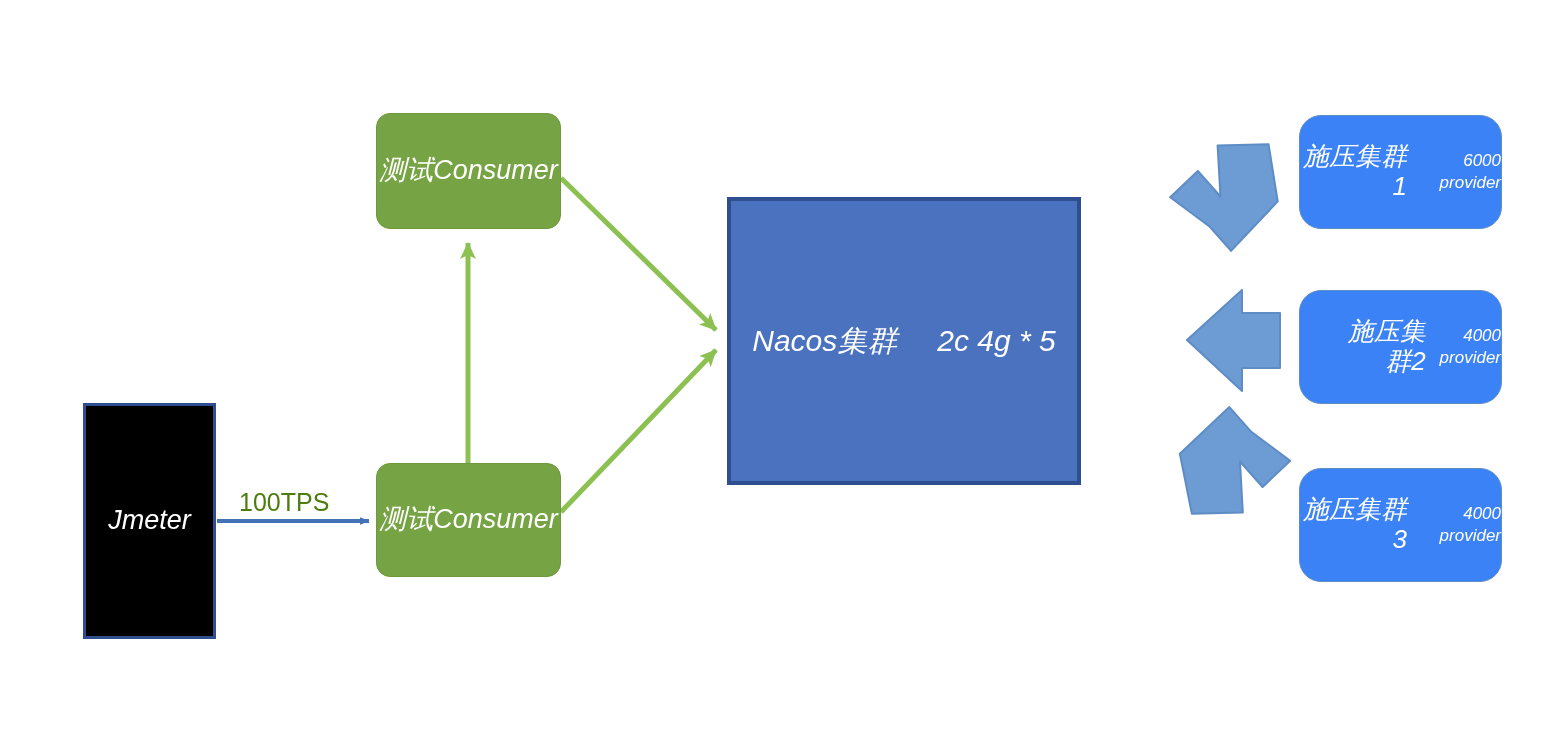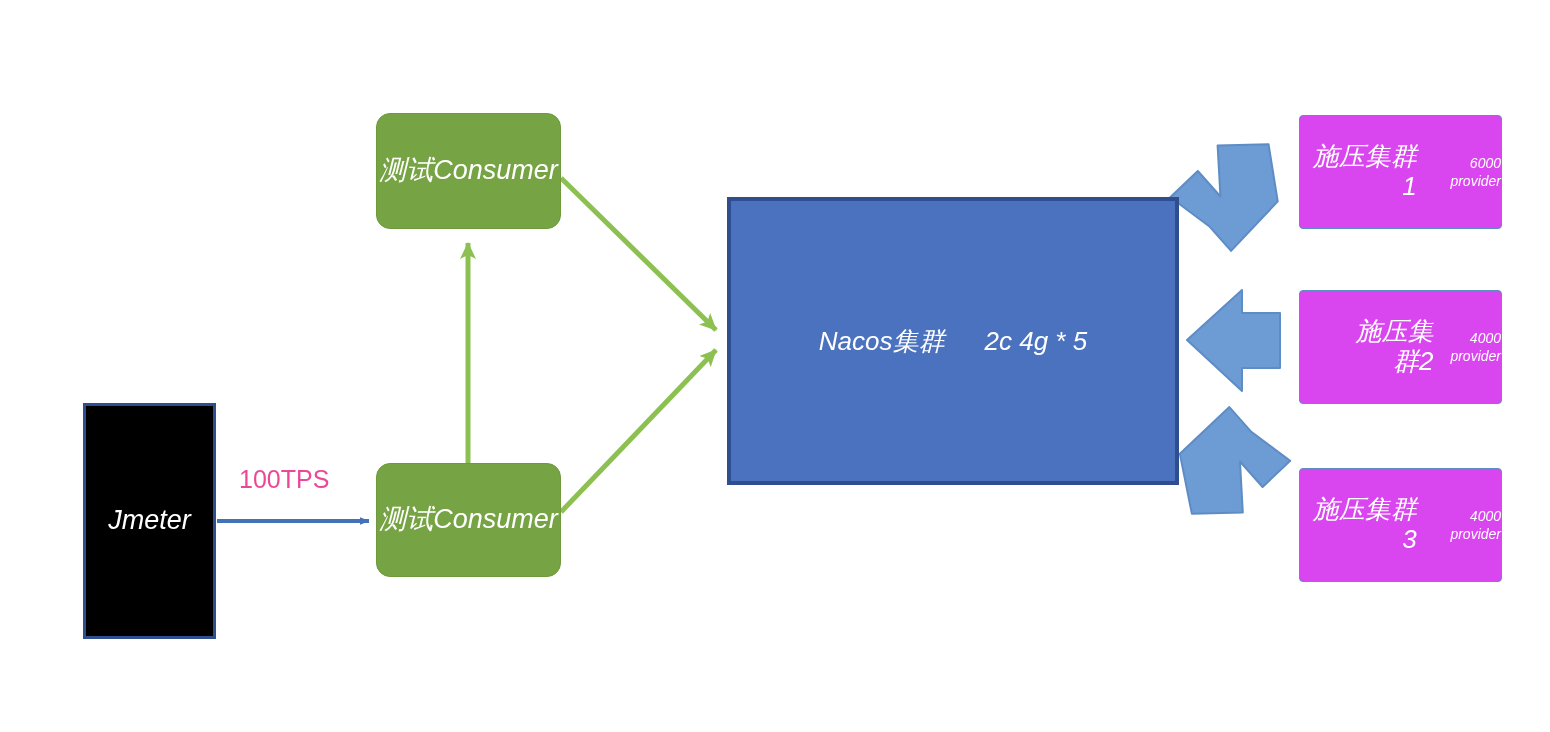--- a/index.html
+++ b/index.html
@@ -59,58 +59,58 @@
     top: 463px;
     width: 185px;
     height: 114px;
   }
   .green-box .line1 { margin-bottom: 1px; }
 
   
   #nacos-node {
     left: 727px;
     top: 197px;
-    width: 452px;
+    width: 354px;
     height: 288px;
     background: #4A72BF;
     border: 4px solid #2F4E8F;
-    font-size: 26px;
+    font-size: 30px;
     justify-content: center;
     gap: 40px;
   }
 
   
   .cluster-box {
     left: 1299px;
     width: 203px;
     height: 114px;
-    background: #d946ef;
+    background: #3b82f6;
     border: 1px solid #5E8CC4;
-    border-radius: 4px;
+    border-radius: 22px;
   }
   #cluster-1 { top: 115px; }
   #cluster-2 { top: 290px; padding-left: 40px; }
   #cluster-3 { top: 468px; }
   .cluster-title {
     font-size: 26px;
     line-height: 1.14;
   }
   .cluster-sub {
-    font-size: 14px;
+    font-size: 17px;
     line-height: 1.3;
     margin-top: 0;
   }
 
   
   #tps-label {
     position: absolute;
     left: 239px;
-    top: 465px;
+    top: 488px;
     font-size: 25px;
-    color: #ec4899;
+    color: #4d7c0f;
     white-space: nowrap;
   }
 
   svg.layer {
     position: absolute;
     left: 0;
     top: 0;
     width: 1550px;
     height: 732px;
     pointer-events: none;

